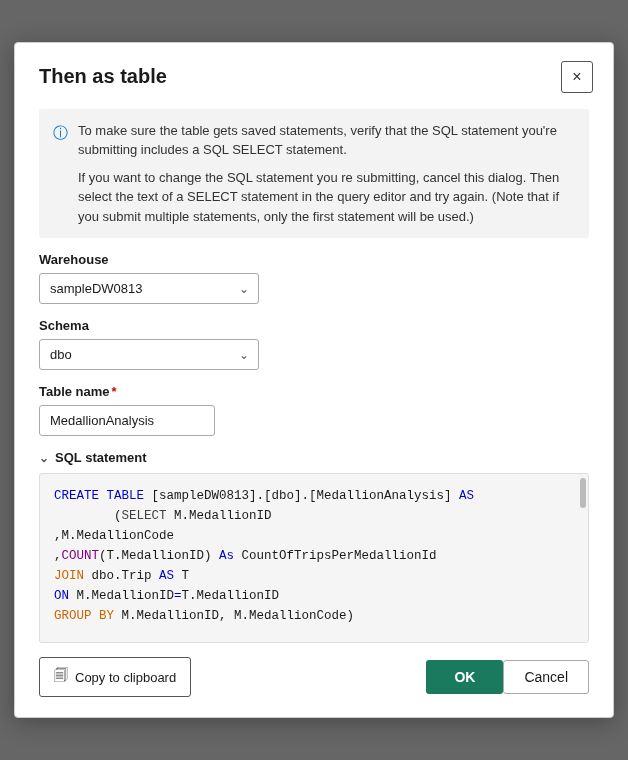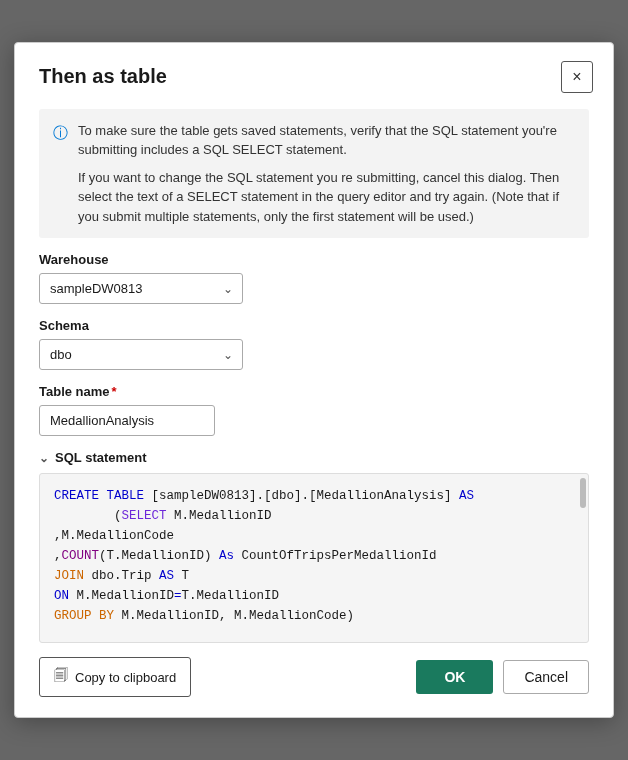--- a/index.html
+++ b/index.html
@@ -70,21 +70,21 @@
       font-size: 13px;
       font-weight: 600;
       color: #1a1a1a;
       margin-bottom: 6px;
       margin-top: 14px;
       display: block;
     }
     .required { color: #c00; margin-left: 2px; }
     .select-wrapper {
       position: relative;
-      width: 204px;
+      width: 220px;
     }
     .select-box {
       width: 100%;
       border: 1px solid #aaa;
       border-radius: 3px;
       padding: 7px 34px 7px 10px;
       font-size: 13px;
       background: #fff;
       appearance: none;
       cursor: pointer;
@@ -129,21 +129,21 @@
       padding: 12px 14px;
       font-size: 12.5px;
       font-family: 'Consolas', 'Courier New', monospace;
       min-height: 170px;
       overflow-x: auto;
       line-height: 1.6;
       position: relative;
     }
     .code-line { white-space: nowrap; }
     .kw-blue { color: #0000cc; font-family: Liberation Mono, monospace; }
-    .kw-teal { color: #6d28d9; }
+    .kw-teal { color: #404040; }
     .kw-purple { color: #800080; }
     .kw-orange { color: #cc6600; }
     .txt-black { color: #1a1a1a; }
     .scrollbar-stub {
       position: absolute;
       right: 2px;
       top: 4px;
       width: 6px;
       height: 30px;
       background: #bbb;
@@ -161,21 +161,21 @@
       border-radius: 3px;
       padding: 7px 14px;
       font-size: 13px;
       cursor: pointer;
       display: flex;
       align-items: center;
       gap: 7px;
       color: #1a1a1a;
     }
     .copy-icon { font-size: 14px; }
-    .right-btns { display: flex; gap: 10px; }
+    .right-btns { display: flex; }
     .ok-btn {
       background: #1a7a5e;
       color: #fff;
       border: none;
       border-radius: 3px;
       padding: 8px 28px;
       font-size: 14px;
       font-weight: 600;
       cursor: pointer;
     }

